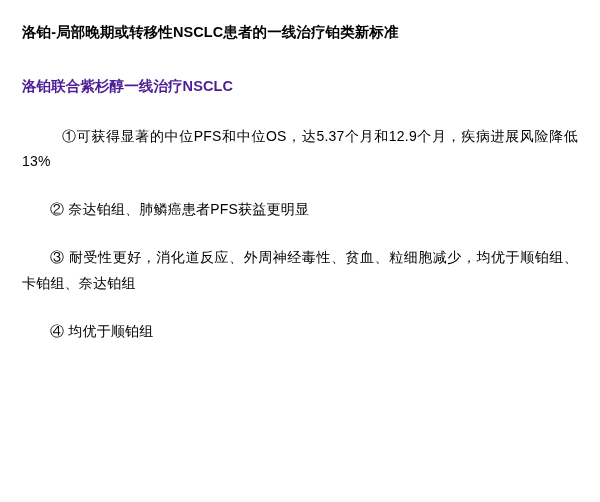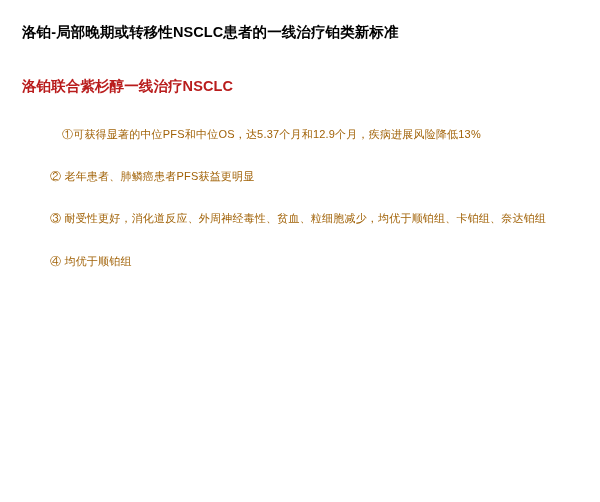--- a/index.html
+++ b/index.html
@@ -23,32 +23,32 @@
   }
   .doc-title {
     font-size: 14.5px;
     line-height: 1.5;
     color: #000000;
     margin: 4px 0 0 0;
     letter-spacing: 0.1px;
   }
   .section-heading {
     font-size: 14.5px;
-    color: #b91c1c;
+    color: #4c1d95;
     margin: 32px 0 0 0;
     line-height: 1.5;
     letter-spacing: 0.1px;
   }
   .body-block {
     margin-top: 26px;
   }
   .para {
-    font-size: 11px;
+    font-size: 14px;
     line-height: 1.85;
-    color: #a16207;
+    color: #000000;
     margin: 0 0 22px 0;
     letter-spacing: 0.2px;
     text-align: justify;
   }
   .para.indent {
     text-indent: 40px;
   }
   .para.indent-small {
     text-indent: 28px;
   }
@@ -74,19 +74,19 @@
 <body>
 
 <div class="page">
 
   <h1 class="doc-title">洛铂-局部晚期或转移性NSCLC患者的一线治疗铂类新标准</h1>
 
   <h2 class="section-heading">洛铂联合紫杉醇一线治疗NSCLC</h2>
 
   <div class="body-block">
     <p class="para indent">①可获得显著的中位PFS和中位OS，达5.37个月和12.9个月，疾病进展风险降低13%</p>
-    <p class="para indent-small">② 老年患者、肺鳞癌患者PFS获益更明显</p>
+    <p class="para indent-small">② 奈达铂组、肺鳞癌患者PFS获益更明显</p>
     <p class="para indent-small">③ 耐受性更好，消化道反应、外周神经毒性、贫血、粒细胞减少，均优于顺铂组、卡铂组、奈达铂组</p>
     <p class="para indent-small para-last">④ 均优于顺铂组</p>
   </div>
 
 
 </div>
 
 </body></html>

